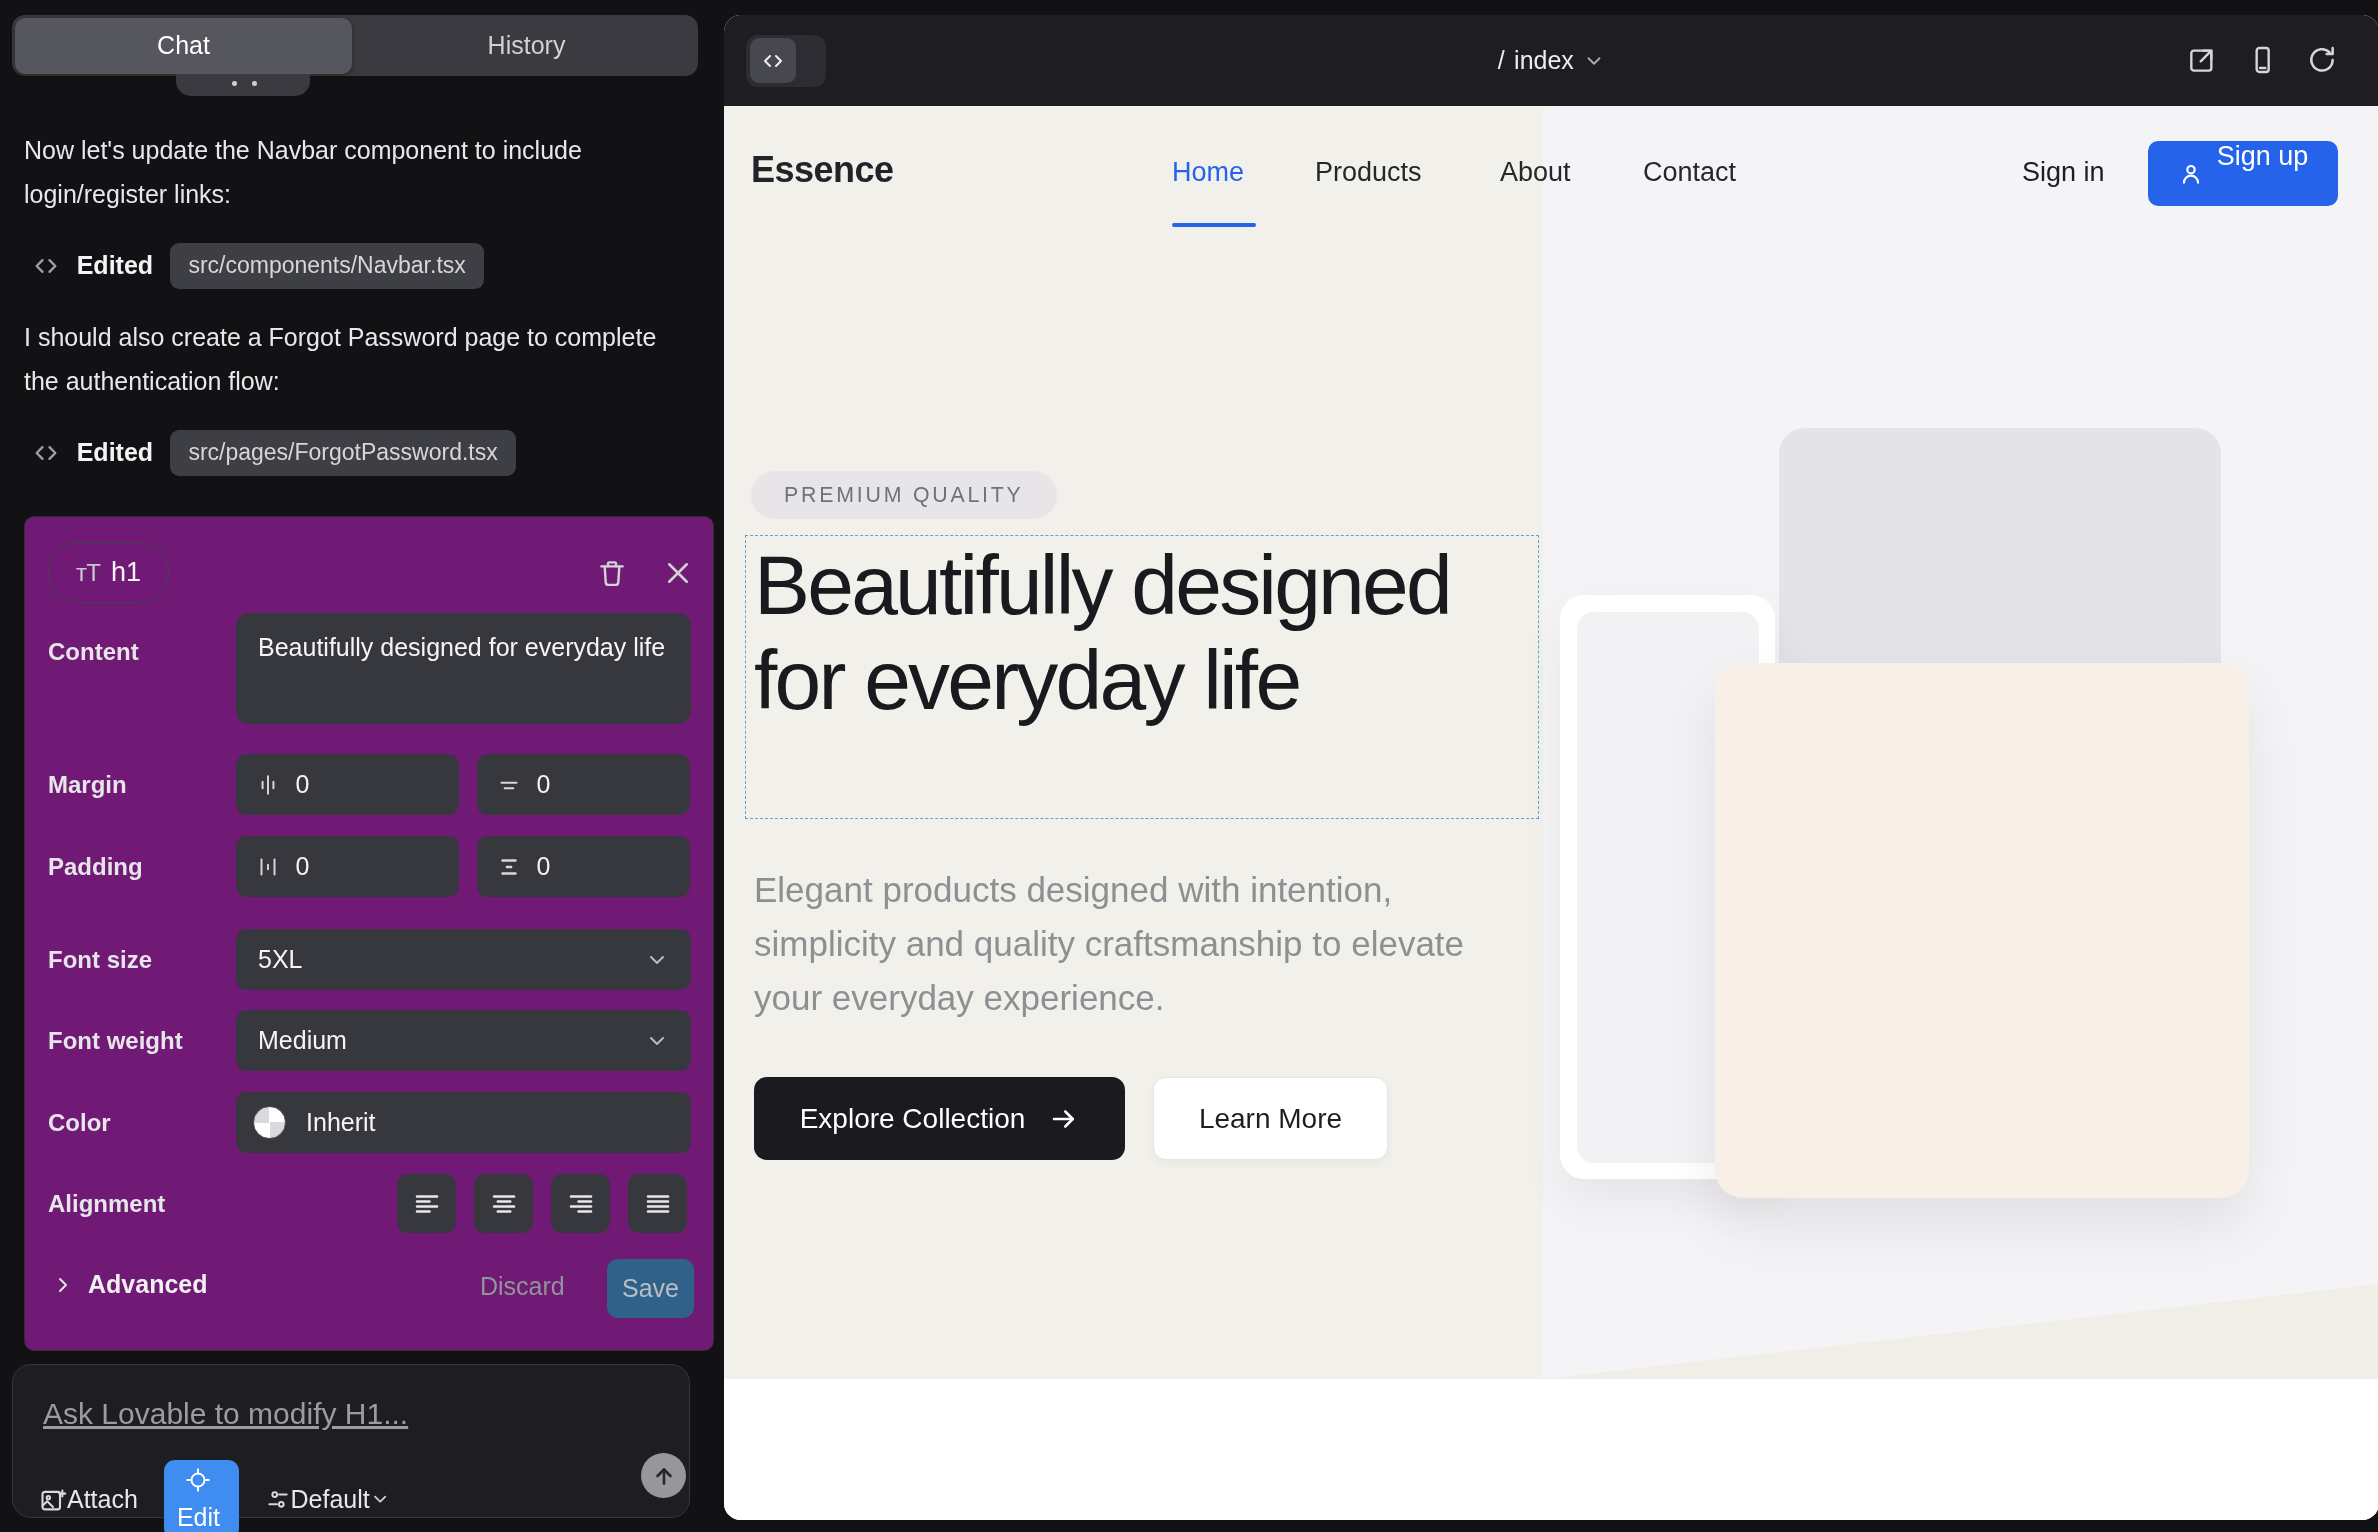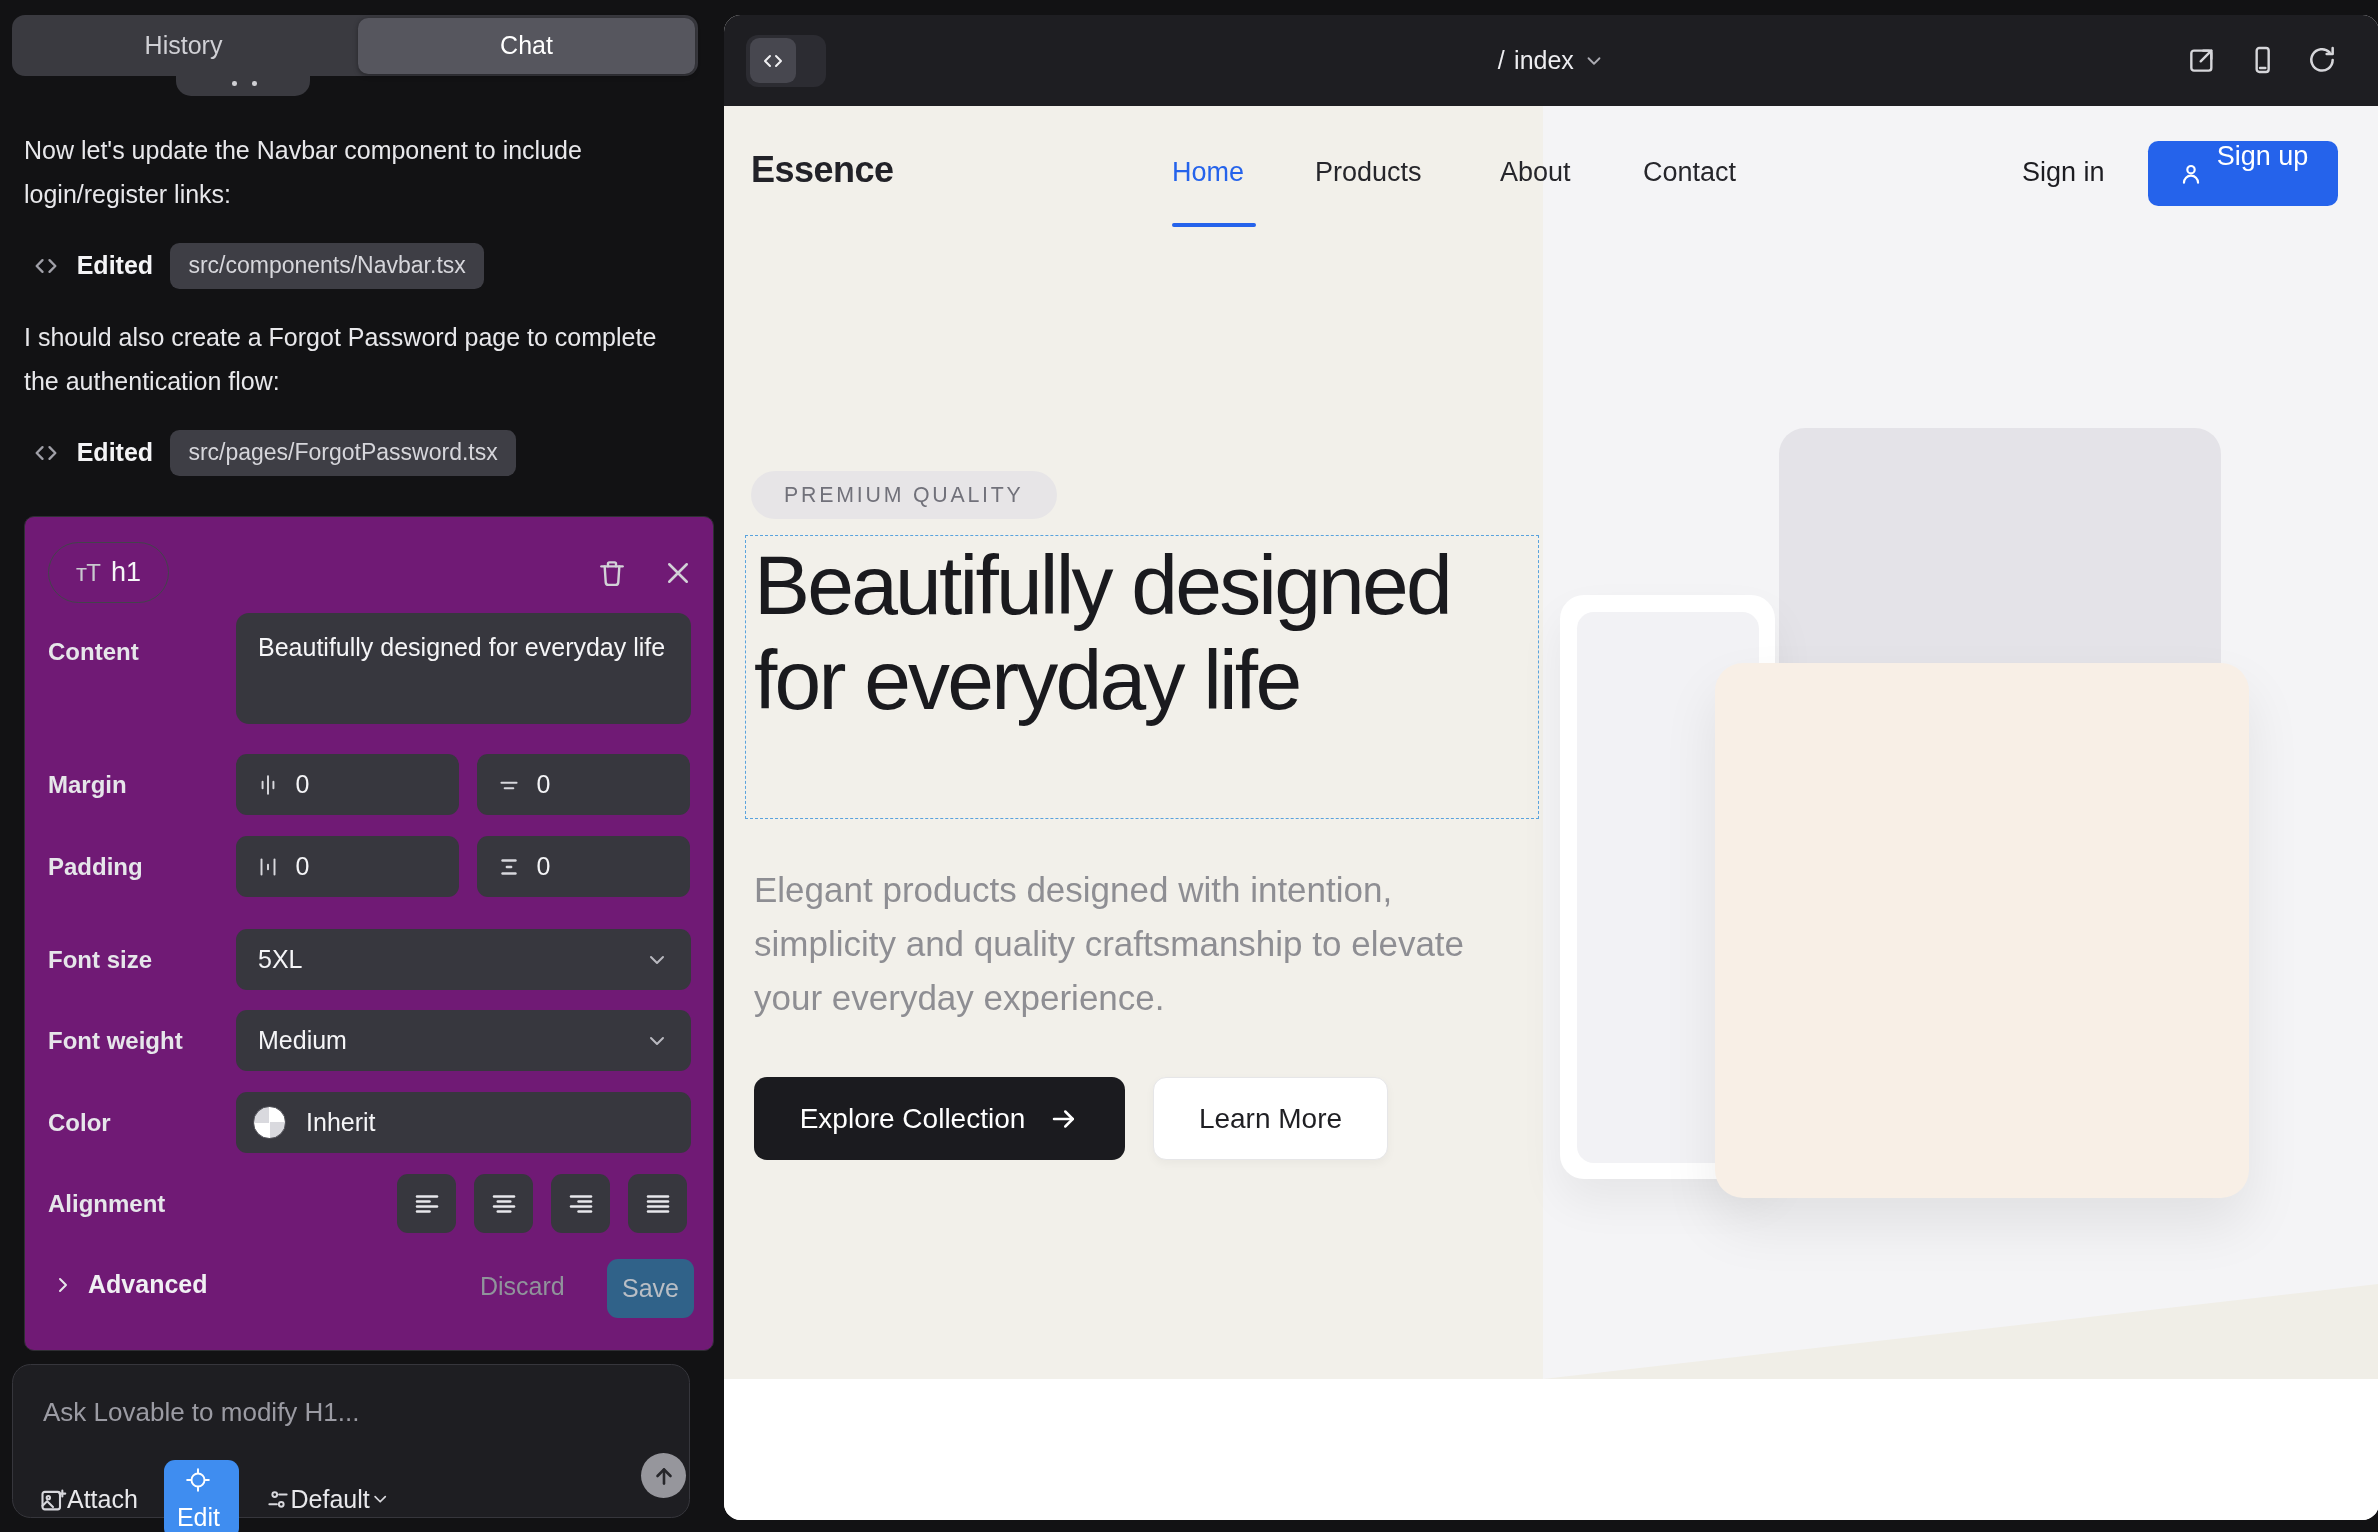--- a/index.html
+++ b/index.html
@@ -49,21 +49,21 @@
 
   .align-btn { position:absolute; top:657px; width:59px; height:59px; background:#37373e; border-radius:11px; display:flex; align-items:center; justify-content:center; color:#e8e8ec; cursor:pointer; }
   .al1 { left:372px; } .al2 { left:449px; } .al3 { left:526px; } .al4 { left:603px; }
 
   .adv-row { position:absolute; left:26px; top:753px; display:flex; align-items:center; gap:13px; color:#f0f0f3; font-size:25px; font-weight:600; cursor:pointer; }
   .discard { position:absolute; left:455px; top:755px; font-size:25px; color:#90949b; cursor:pointer; }
   .save { position:absolute; left:582px; top:742px; width:87px; height:59px; background:#306289; border-radius:11px; color:#b9bec5; font-size:25px; display:flex; align-items:center; justify-content:center; cursor:pointer; }
 
   
   .composer { position:absolute; left:12px; top:1364px; width:678px; height:154px; background:#1e1e22; border:0.9px solid #36363c; border-radius:18.6px; }
-  .placeholder { position:absolute; left:30px; top:32px; font-size:26px; color:#9b9ba3; }
+  .placeholder { position:absolute; left:30px; top:32px; font-size:30px; color:#9b9ba3;text-decoration:underline; }
   .comp-row { position:absolute; left:26px; top:95px; display:flex; align-items:center; gap:26px; }
   .comp-item { display:flex; align-items:center; font-size:25px; color:#e8e8eb; cursor:pointer; }
   .edit-pill { background:#3f8df0; color:#fff; padding:7.4px 18.6px 7.4px 13px; border-radius:11px; display:flex; align-items:center; gap:9.3px; font-size:25px; cursor:pointer;flex-direction:column; }
   .send { position:absolute; left:628px; top:88px; width:45px; height:45px; border-radius:50%; background:#96969c; display:flex; align-items:center; justify-content:center; color:#222228; cursor:pointer; }
 
   
   .pwin { position:absolute; left:724px; top:15px; width:1655px; height:1505px; border-radius:16.7px; overflow:hidden; background:#ffffff; }
   .phead { position:absolute; left:0; top:0; width:1655px; height:91px; background:#1e1e22; }
   .toggle { position:absolute; left:22px; top:19.5px; width:80px; height:52px; background:#2c2c32; border-radius:12px; }
   .toggle .seg { position:absolute; left:3.7px; top:3.7px; width:46px; height:45px; background:#47474f; border-radius:9.3px; display:flex; align-items:center; justify-content:center; color:#f0f0f3; cursor:pointer; }
@@ -100,22 +100,22 @@
   svg { display:block; }
 </style>
 </head>
 <body>
 
 <div class="stage">
 
   <aside class="sidebar">
 
     <div class="tabs">
+      <div class="tab active">Chat</div>
       <div class="tab">History</div>
-      <div class="tab active">Chat</div>
     </div>
     <div class="cut-badge">
         <i></i>
         <i></i>
       </div>
 
     <p class="msg msg1">Now let's update the Navbar component to include login/register links:</p>
 
     <div class="edited-row r1">
       <span class="icon">

